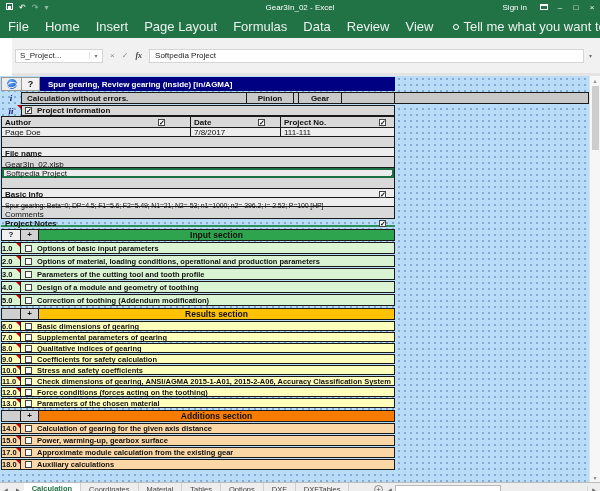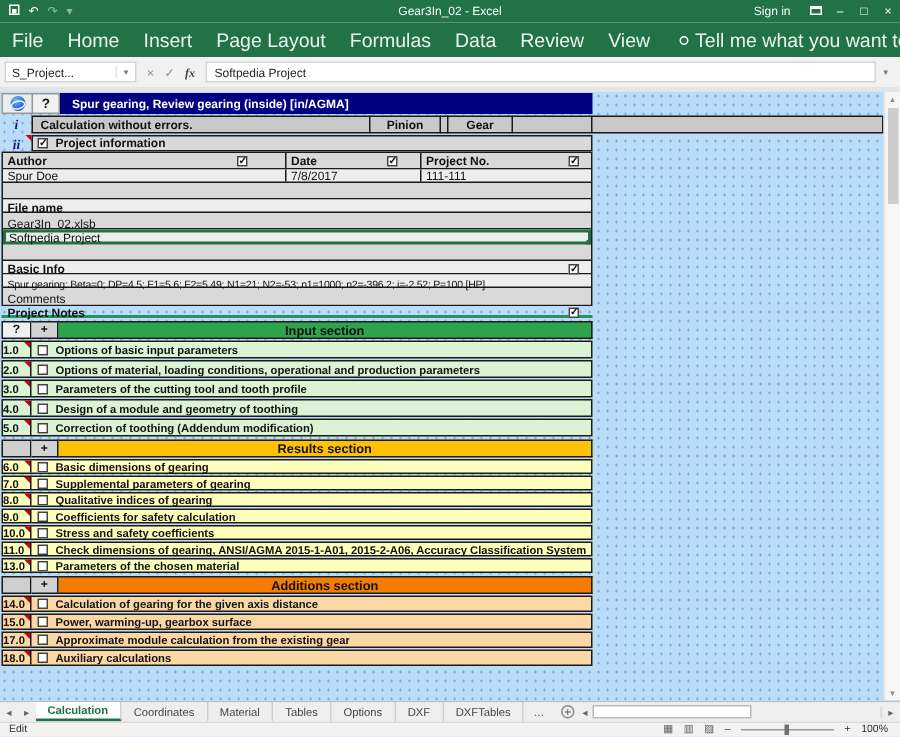--- a/index.html
+++ b/index.html
@@ -24,21 +24,21 @@
   .ribbon{height:23px;background:#217346;display:flex;align-items:center;color:#eaf3ee;font-size:13px;flex:none;}
   .rtab{padding:0 8px;white-space:nowrap;}
   .tellme{display:flex;align-items:center;gap:4px;margin-left:12px;white-space:nowrap;}
   .bulb{width:6px;height:6px;border:1px solid #fff;border-radius:50%;display:inline-block;}
   .share{margin-left:auto;display:flex;align-items:center;gap:4px;padding-right:12px;}
   .person{position:relative;width:8px;height:8px;display:inline-block;}
   .person:before{content:"";position:absolute;left:2.5px;top:0;width:3px;height:3px;border-radius:50%;background:#fff;}
   .person:after{content:"";position:absolute;left:0.5px;bottom:0;width:7px;height:3.5px;border-radius:3px 3px 0 0;background:#fff;}
 
   
-  .fbar{height:23px;background:#f1f1f1;border-bottom:3px solid #e4e4e4;display:flex;align-items:center;padding:0 3px;flex:none;}
+  .fbar{height:38px;background:#f1f1f1;border-bottom:3px solid #e4e4e4;display:flex;align-items:center;padding:0 3px;flex:none;margin-left:12px;}
   .namebox{width:88px;height:14px;background:#fff;border:1px solid #d4d4d4;display:flex;align-items:center;font-size:8px;padding-left:4px;color:#222;}
   .nbcaret{margin-left:auto;border-left:1px solid #e2e2e2;width:13px;text-align:center;color:#777;font-size:6px;}
   .fbtns{display:flex;align-items:center;gap:7px;padding:0 7px;color:#8b8b8b;font-size:8px;}
   .fx{font-family:"Liberation Serif",serif;font-style:italic;color:#444;font-weight:bold;}
   .finput{flex:1;height:14px;background:#fff;border:1px solid #d4d4d4;font-size:8px;display:flex;align-items:center;padding-left:5px;color:#222;}
   .fexpand{width:13px;color:#777;font-size:6px;text-align:center;}
 
   
   .sheet{height:406px;position:relative;flex:none;overflow:hidden;
     background-color:#b9dcf8;
@@ -229,21 +229,21 @@
           <span class="pcell c2">
               <b>Date</b>
               <span class="cb mr12">✓</span>
             </span>
           <span class="pcell c3">
               <b>Project No.</b>
               <span class="cb mr6">✓</span>
             </span>
         </div>
         <div class="prow vr">
-          <span class="pcell c1">Spur Doe</span>
+          <span class="pcell c1">Page Doe</span>
           <span class="pcell c2">7/8/2017</span>
           <span class="pcell c3">111-111</span>
         </div>
         <div class="prow lr">
           <span class="full">
               <b>File name</b>
             </span>
         </div>
         <div class="prow vr">
           <span class="full">Gear3In_02.xlsb</span>
@@ -373,20 +373,28 @@
         <span class="cb"></span>
         <span class="lbl">Stress and safety coefficients</span>
       </div>
       <div class="nrow res">
         <span class="num">
             <span>11.0</span>
             <i class="tri"></i>
           </span>
         <span class="cb"></span>
         <span class="lbl">Check dimensions of gearing, ANSI/AGMA 2015-1-A01, 2015-2-A06, Accuracy Classification System</span>
+      </div>
+      <div class="nrow res">
+        <span class="num">
+            <span>12.0</span>
+            <i class="tri"></i>
+          </span>
+        <span class="cb"></span>
+        <span class="lbl">Force conditions (forces acting on the toothing)</span>
       </div>
       <div class="nrow res">
         <span class="num">
             <span>13.0</span>
             <i class="tri"></i>
           </span>
         <span class="cb"></span>
         <span class="lbl">Parameters of the chosen material</span>
       </div>
 

